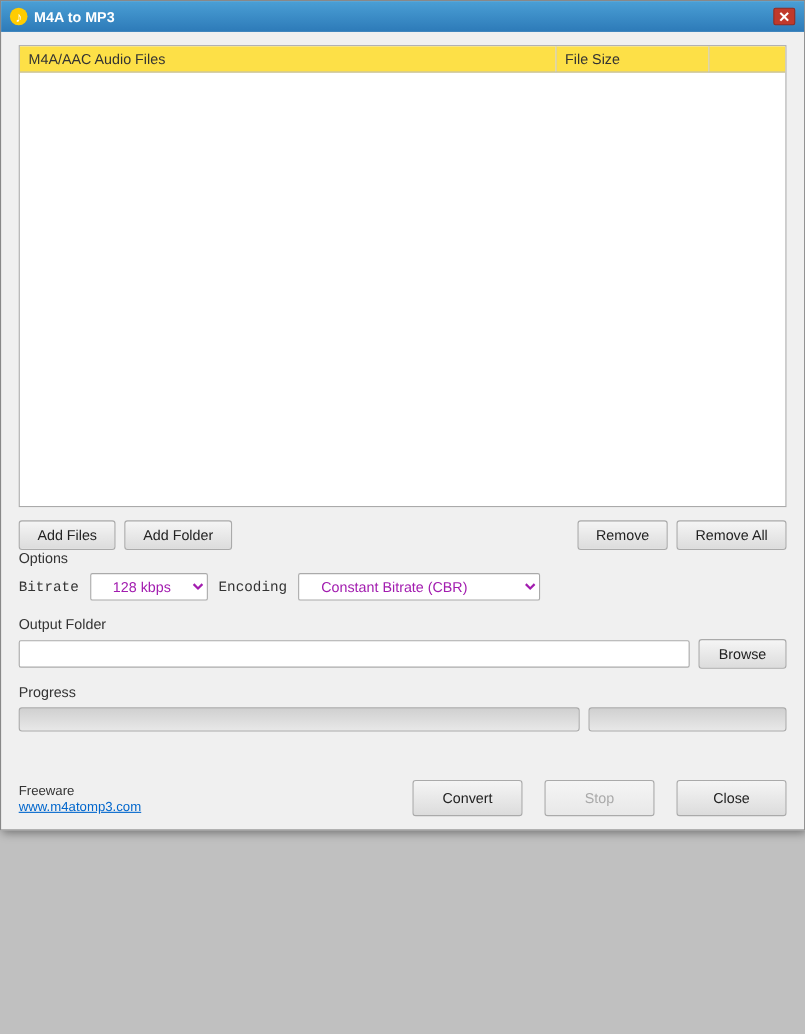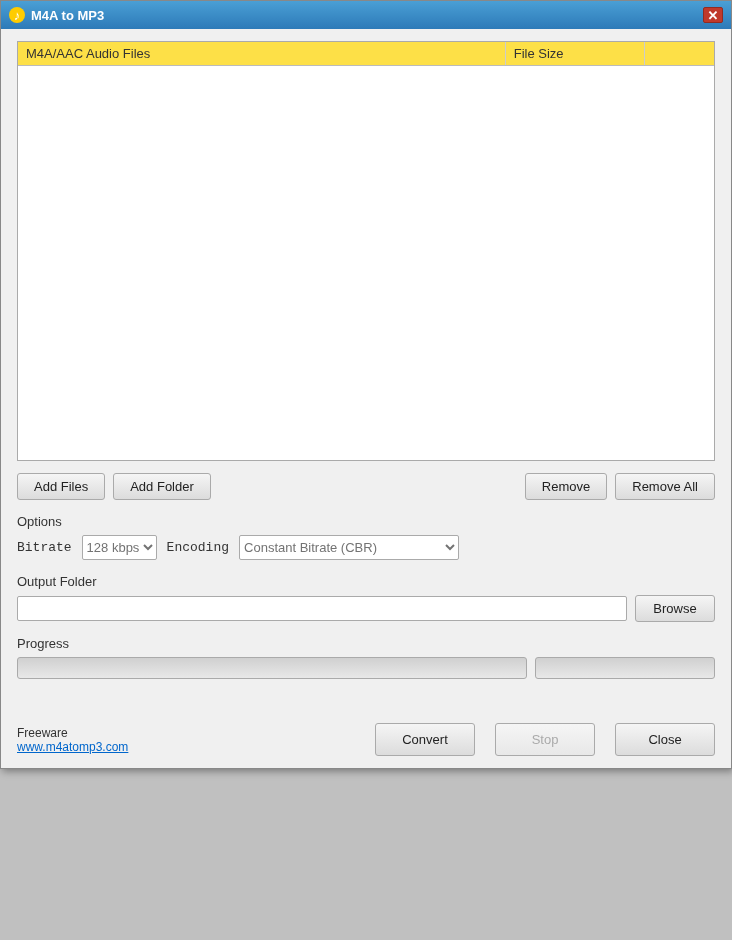--- a/index.html
+++ b/index.html
@@ -102,21 +102,20 @@
     }
 
     .file-list-table thead tr th:last-child {
       border-right: none;
     }
 
     
     .buttons-row {
       display: flex;
       gap: 8px;
-      margin-bottom: 14px;
     }
 
     .btn {
       background: linear-gradient(to bottom, #f5f5f5, #dcdcdc);
       border: 1px solid #aaa;
       padding: 5px 16px;
       cursor: pointer;
       border-radius: 3px;
       color: #222;
       min-width: 80px;
@@ -151,24 +150,24 @@
 
     .options-label {
       color: #333;
       min-width: 45px;
       font-family: Liberation Mono, monospace;
     }
 
     select {
       border: 1px solid #aaa;
       background: white;
-      padding: 3px 0;
+      padding: 3px 16px;
       border-radius: 2px;
       cursor: pointer;
-      color: #737373;
+      color: #a21caf;
     }
 
     
     .output-section {
       margin-bottom: 14px;
     }
 
     .output-row {
       display: flex;
       align-items: center;

